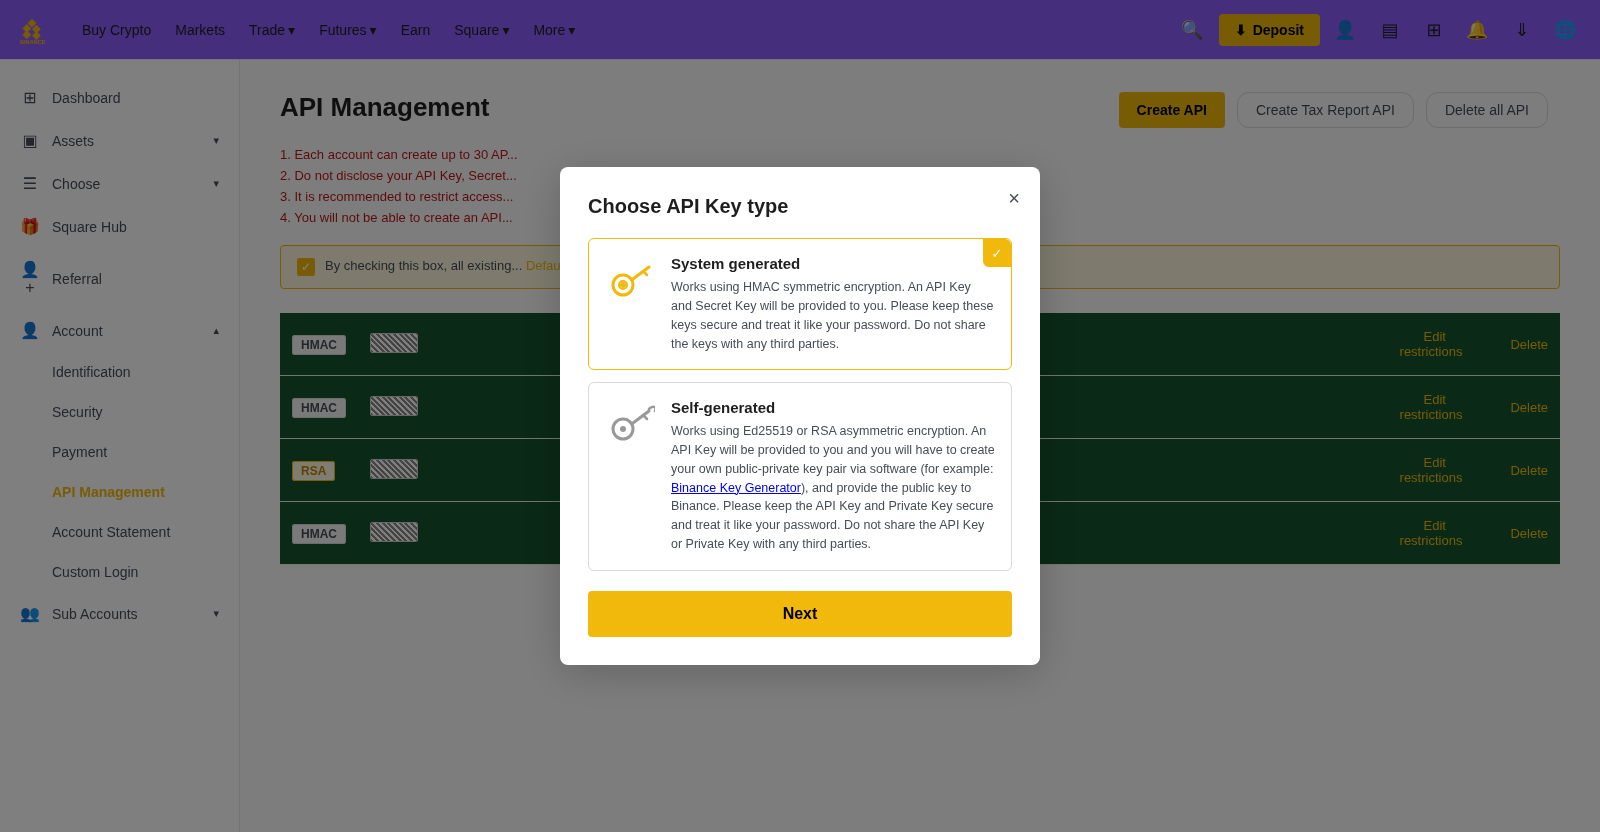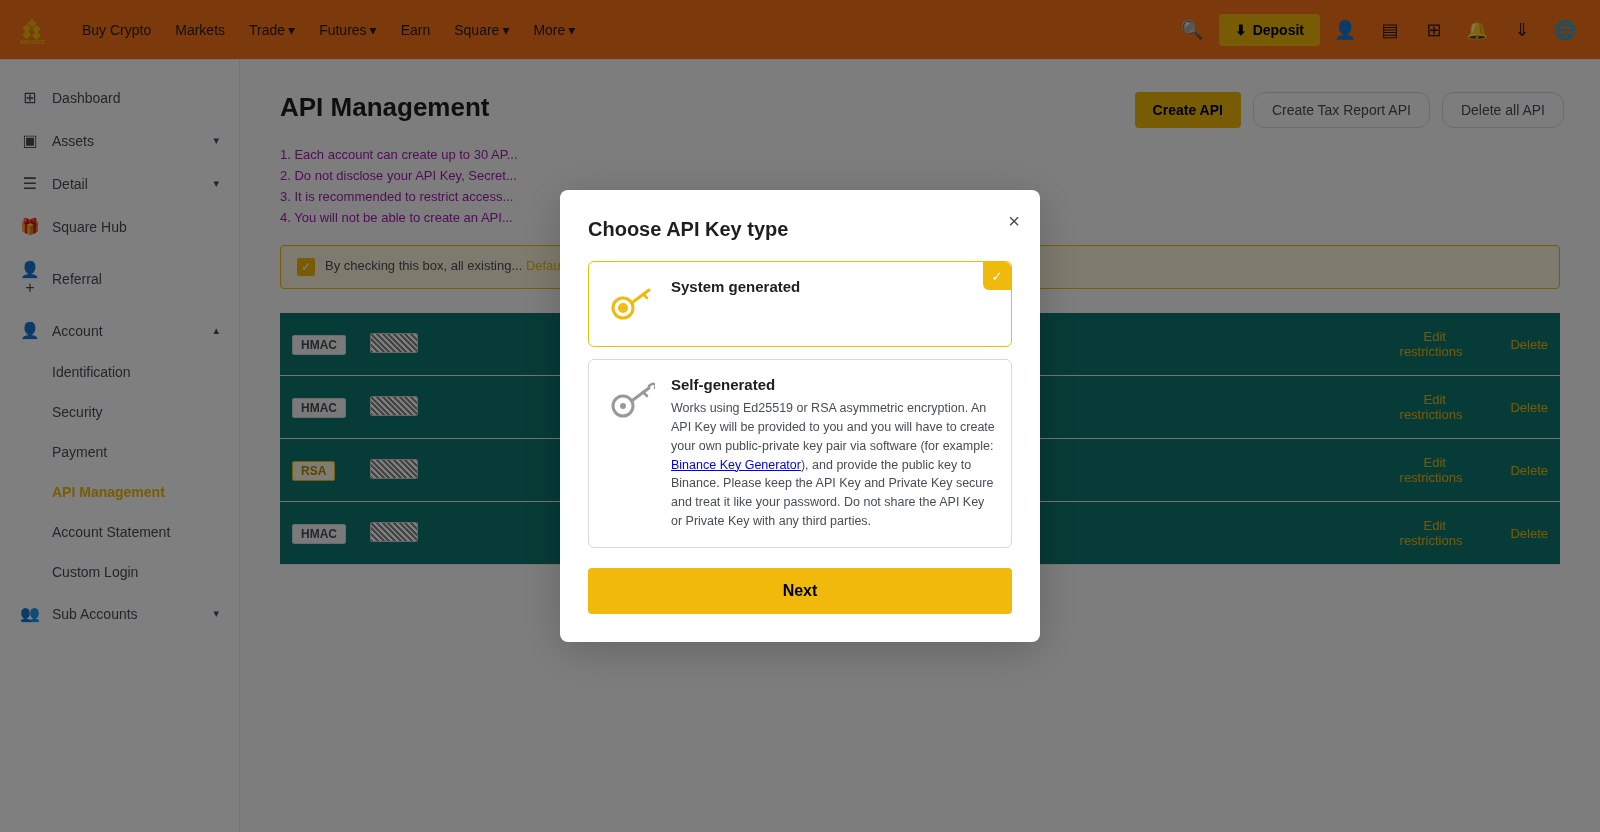--- a/index.html
+++ b/index.html
@@ -1,20 +1,20 @@
 <!DOCTYPE html>
 <html><head>
   <meta charset="utf-8">
   <style>
     * { margin: 0; padding: 0; box-sizing: border-box; }
     body { font-family: 'Segoe UI', Arial, sans-serif; background: #f5f5f5; font-size: 14px; color: #1e1e1e; overflow: hidden; width: 1600px; height: 832px; }
 
     
     .top-nav {
-      display: flex; align-items: center; background: #f97316; height: 60px; padding: 0 16px;
+      display: flex; align-items: center; background: #8b5cf6; height: 60px; padding: 0 16px;
       border-bottom: 1px solid #e8e8e8; position: fixed; top: 0; left: 0; right: 0; z-index: 100;
     }
     .nav-logo { display: flex; align-items: center; gap: 6px; margin-right: 24px; cursor: pointer; }
     .logo-icon { width: 32px; height: 32px; }
     .nav-links { display: flex; align-items: center; gap: 4px; flex: 1; }
     .nav-link { padding: 8px 10px; font-size: 14px; cursor: pointer; color: #1e1e1e; white-space: nowrap; }
     .nav-link-dropdown { display: flex; align-items: center; gap: 3px; }
     .nav-actions { display: flex; align-items: center; gap: 8px; }
     .deposit-btn { background: #f0b90b; color: #000; border: none; padding: 8px 16px; border-radius: 4px; font-weight: 600; cursor: pointer; font-size: 14px; display: flex; align-items: center; gap: 6px; }
     .nav-icon-btn { width: 36px; height: 36px; display: flex; align-items: center; justify-content: center; cursor: pointer; color: #1e1e1e; font-size: 18px; border-radius: 4px; }
@@ -27,32 +27,32 @@
     .sidebar-item { display: flex; align-items: center; padding: 12px 20px; cursor: pointer; color: #474d57; gap: 12px; font-size: 14px; }
     .sidebar-item.active { color: #1e1e1e; font-weight: 600; background: #f5f5f5; }
     .sidebar-item .icon { font-size: 16px; width: 20px; text-align: center; }
     .sidebar-item.sub { padding-left: 52px; font-size: 14px; }
     .sidebar-item.sub.active { color: #f0b90b; font-weight: 600; background: transparent; }
     .sidebar-section-arrow { margin-left: auto; font-size: 11px; }
 
     
     .main-content { flex: 1; padding: 32px 40px; overflow-y: auto; background: #fafafa; position: relative; }
     .page-title { font-size: 26px; font-weight: 600; margin-bottom: 24px; color: #1e1e1e; }
-    .action-bar { display: flex; gap: 12px; position: absolute; top: 32px; right: 36px; }
+    .action-bar { display: flex; gap: 12px; position: absolute; top: 32px; right: 52px; }
     .btn-primary { background: #f0b90b; color: #000; border: none; padding: 9px 18px; border-radius: 4px; font-weight: 600; cursor: pointer; font-size: 14px; }
     .btn-outline { background: transparent; border: 1px solid #d9d9d9; color: #474d57; padding: 9px 18px; border-radius: 12px; cursor: pointer; font-size: 14px; }
 
     .info-list { margin-bottom: 20px; }
-    .info-list li { margin-bottom: 6px; color: #a21caf; font-size: 13px; list-style: none; padding-left: 0; }
+    .info-list li { margin-bottom: 6px; color: #b91c1c; font-size: 13px; list-style: none; padding-left: 0; }
 
     .warning-bar { background: #fdf6dc; border: 1px solid #f0b90b; border-radius: 4px; padding: 12px 16px; display: flex; align-items: flex-start; gap: 10px; margin-bottom: 24px; font-size: 13px; color: #474d57; }
     .warning-bar a { color: #f0b90b; text-decoration: none; }
 
     .api-table { width: 100%; border-collapse: collapse; }
-    .api-row { border-bottom: 1px solid #e8e8e8; background: #0f766e; }
+    .api-row { border-bottom: 1px solid #e8e8e8; background: #14532d; }
     .api-row td { padding: 16px 12px; font-size: 13px; }
     .hmac-badge { background: #f5f5f5; border: 1px solid #d9d9d9; border-radius: 3px; padding: 2px 8px; font-size: 12px; font-weight: 600; color: #474d57; }
     .rsa-badge { background: #fff8e0; border: 1px solid #f0b90b; border-radius: 3px; padding: 2px 8px; font-size: 12px; font-weight: 600; color: #b8860b; }
     .qr-placeholder { display: inline-flex; align-items: center; justify-content: center; width: 48px; height: 20px; background: repeating-linear-gradient(45deg, #888 0px, #888 2px, #fff 2px, #fff 4px); border: 1px solid #ccc; border-radius: 2px; }
     .action-link { color: #f0b90b; cursor: pointer; font-size: 13px; margin-left: 24px; }
     .action-link.delete { color: #f0b90b; }
 
     
     .overlay { position: fixed; top: 0; left: 0; right: 0; bottom: 0; background: rgba(0,0,0,0.5); z-index: 200; display: flex; align-items: center; justify-content: center; }
 
@@ -132,21 +132,21 @@
       <span class="icon">⊞</span>
       <span>Dashboard</span>
     </div>
     <div class="sidebar-item">
       <span class="icon">▣</span>
       <span>Assets</span>
       <span class="sidebar-section-arrow">▾</span>
     </div>
     <div class="sidebar-item">
       <span class="icon">☰</span>
-      <span>Detail</span>
+      <span>Choose</span>
       <span class="sidebar-section-arrow">▾</span>
     </div>
     <div class="sidebar-item">
       <span class="icon">🎁</span>
       <span>Square Hub</span>
     </div>
     <div class="sidebar-item">
       <span class="icon">👤+</span>
       <span>Referral</span>
     </div>
@@ -251,20 +251,21 @@
         <svg width="48" height="48" viewBox="0 0 48 48" xmlns="http://www.w3.org/2000/svg">
           <circle cx="16" cy="28" r="10" fill="none" stroke="#F0B90B" stroke-width="3"></circle>
           <circle cx="16" cy="28" r="4" fill="none" stroke="#F0B90B" stroke-width="2"></circle>
           <line x1="26" y1="22" x2="42" y2="10" stroke="#F0B90B" stroke-width="3" stroke-linecap="round"></line>
           <line x1="36" y1="14" x2="40" y2="18" stroke="#F0B90B" stroke-width="2.5" stroke-linecap="round"></line>
           <circle cx="16" cy="28" r="3" fill="#F0B90B"></circle>
         </svg>
       </div>
       <div class="option-card-content">
         <div class="option-title">System generated</div>
+        <div class="option-desc">Works using HMAC symmetric encryption. An API Key and Secret Key will be provided to you. Please keep these keys secure and treat it like your password. Do not share the keys with any third parties.</div>
       </div>
     </div>
 
     
     <div class="option-card">
 
       <div class="option-icon">
         <svg width="48" height="48" viewBox="0 0 48 48" xmlns="http://www.w3.org/2000/svg">
           <circle cx="16" cy="28" r="10" fill="none" stroke="#999" stroke-width="3"></circle>
           <circle cx="16" cy="28" r="3" fill="#999"></circle>

